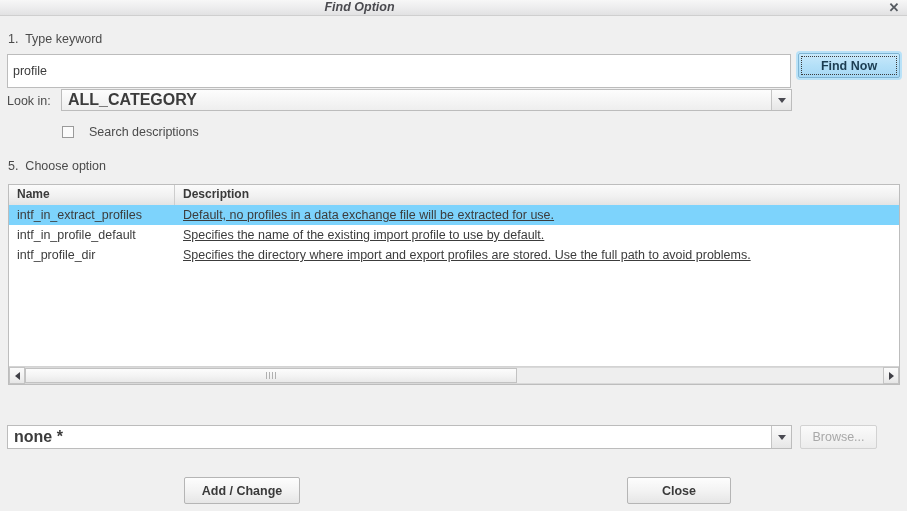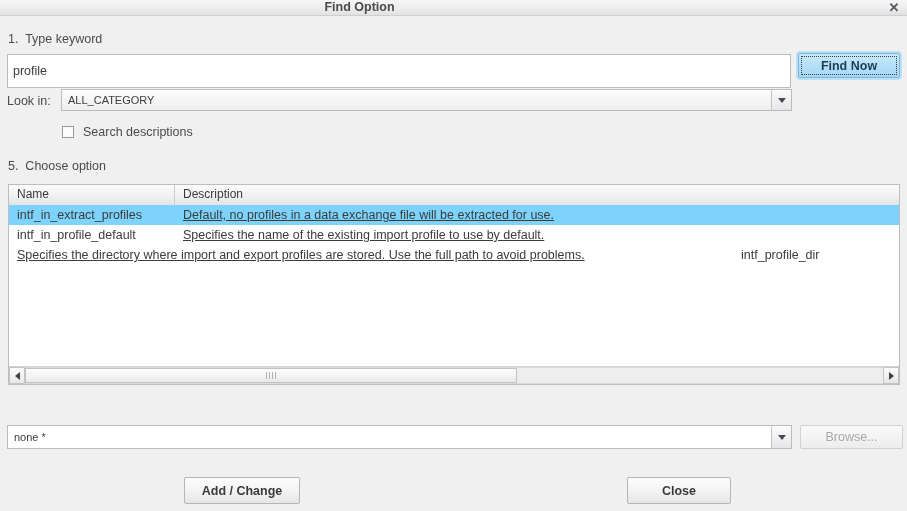--- a/index.html
+++ b/index.html
@@ -29,20 +29,21 @@
   .titlebar-text {
     position: absolute;
     left: 0; top: 0;
     width: 719px;
     height: 15px;
     line-height: 15px;
     text-align: center;
     font-size: 12.5px;
     font-weight: bold;
     color: #4a4a4f;
+    font-style: italic;
   }
   .titlebar-close {
     position: absolute;
     right: 4px; top: -1px;
     width: 18px; height: 17px;
     line-height: 17px;
     text-align: center;
     font-size: 13px;
     font-weight: bold;
     color: #555a60;
@@ -79,24 +80,25 @@
     align-items: stretch;
   }
   .combo.white {
     background: #ffffff;
   }
   .combo-value {
     flex: 1 1 auto;
     display: flex;
     align-items: center;
     padding-left: 6px;
-    font-size: 11px;
+    font-size: 16px;
     color: #3c3c3c;
     overflow: hidden;
     white-space: nowrap;
+    font-weight: bold;
   }
   .combo-arrow {
     flex: 0 0 19px;
     border-left: 1px solid #c4c4c4;
     background: linear-gradient(to bottom, #fbfbfb 0%, #f0f0f0 55%, #e6e6e6 100%);
     display: flex;
     align-items: center;
     justify-content: center;
   }
   .combo-arrow i {
@@ -105,21 +107,21 @@
     border-left: 4px solid transparent;
     border-right: 4px solid transparent;
     border-top: 5px solid #4a4a52;
   }
 
   
   .checkrow {
     position: absolute;
     display: flex;
     align-items: center;
-    gap: 9px;
+    gap: 15px;
   }
   .checkbox {
     width: 12px; height: 12px;
     box-sizing: border-box;
     border: 1px solid #9a9a9a;
     background: #fbfbfb;
   }
   .checkrow span {
     font-size: 12.5px;
     color: #4b4b4b;
@@ -177,21 +179,21 @@
     height: 20px;
     background: linear-gradient(to bottom, #fbfbfb 0%, #f1f1f1 55%, #e4e4e4 100%);
     border-bottom: 1px solid #c8c8c8;
     display: flex;
   }
   .th {
     box-sizing: border-box;
     height: 20px;
     line-height: 19px;
     font-size: 12px;
-    font-weight: normal;
+    font-weight: bold;
     color: #3a3a3a;
     padding-left: 8px;
     white-space: nowrap;
     overflow: hidden;
   }
   .th.name { width: 166px; border-right: 1px solid #cdcdcd; }
   .th.desc { flex: 1 1 auto; }
 
   .table-body {
     position: absolute;
@@ -330,22 +332,22 @@
   <div class="table-body">
     <div class="trow selected">
       <div class="td name">intf_in_extract_profiles</div>
       <div class="td desc">Default, no profiles in a data exchange file will be extracted for use.</div>
     </div>
     <div class="trow">
       <div class="td name">intf_in_profile_default</div>
       <div class="td desc">Specifies the name of the existing import profile to use by default.</div>
     </div>
     <div class="trow">
+      <div class="td name">intf_profile_dir</div>
       <div class="td desc">Specifies the directory where import and export profiles are stored. Use the full path to avoid problems.</div>
-      <div class="td name">intf_profile_dir</div>
     </div>
     <div class="trow">
     </div>
   </div>
 
   <div class="hscroll">
     <div class="sb-btn">
         <span class="arr-left"></span>
       </div>
     <div class="sb-track">
@@ -366,21 +368,21 @@
 
 <div class="step-label" style="left:8px; top:402px;margin-top:24px;">3.  Set value</div>
 
 <div class="combo white" style="left:7px; top:425px; width:785px; height:24px;">
   <div class="combo-value">none *</div>
   <div class="combo-arrow">
       <i></i>
     </div>
 </div>
 
-<div class="btn disabled" style="left:800px; top:425px; width:103px; height:24px;">
+<div class="btn disabled" style="left:800px; top:425px; width:77px; height:24px;">
   <span>Browse...</span>
 </div>
 
 <div class="btn" style="left:184px; top:477px; width:116px; height:27px;">
   <span>Add / Change</span>
 </div>
 
 <div class="btn" style="left:627px; top:477px; width:104px; height:27px;">
   <span>Close</span>
 </div>

